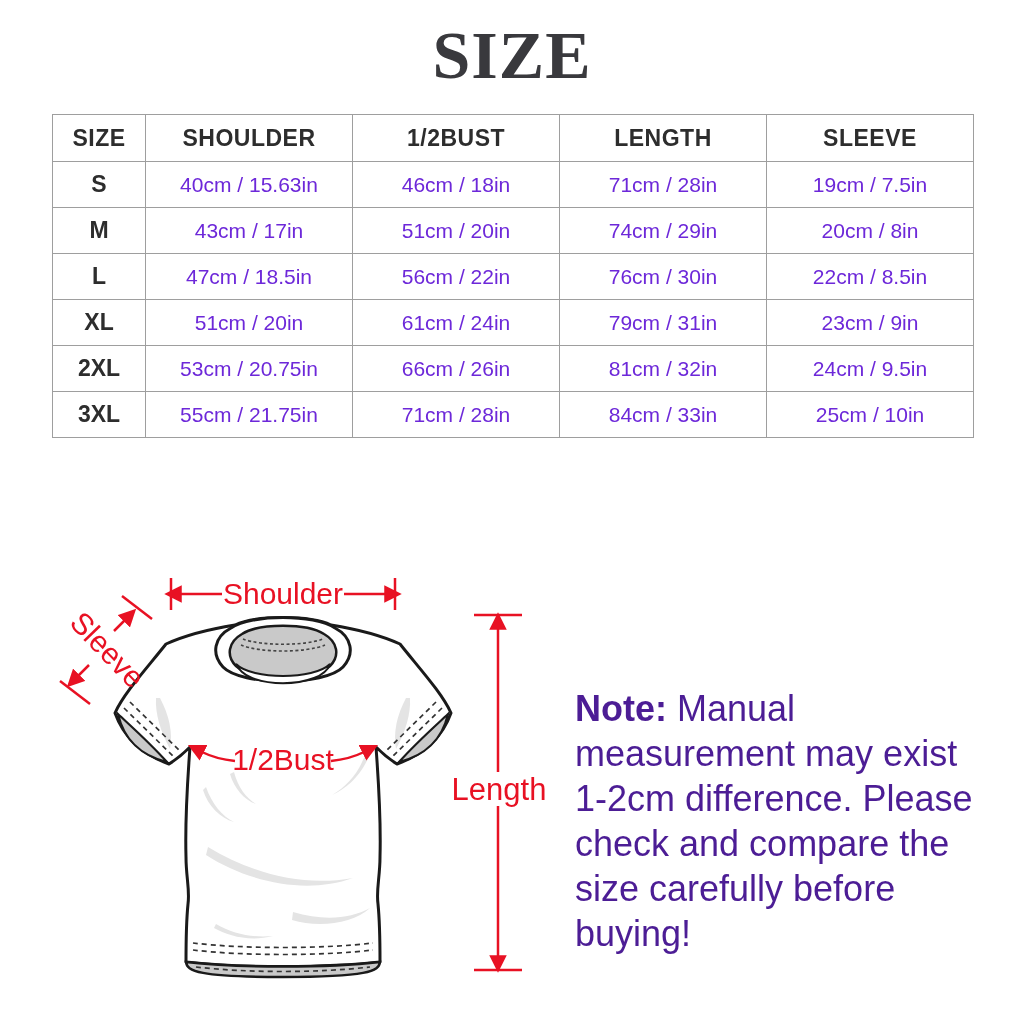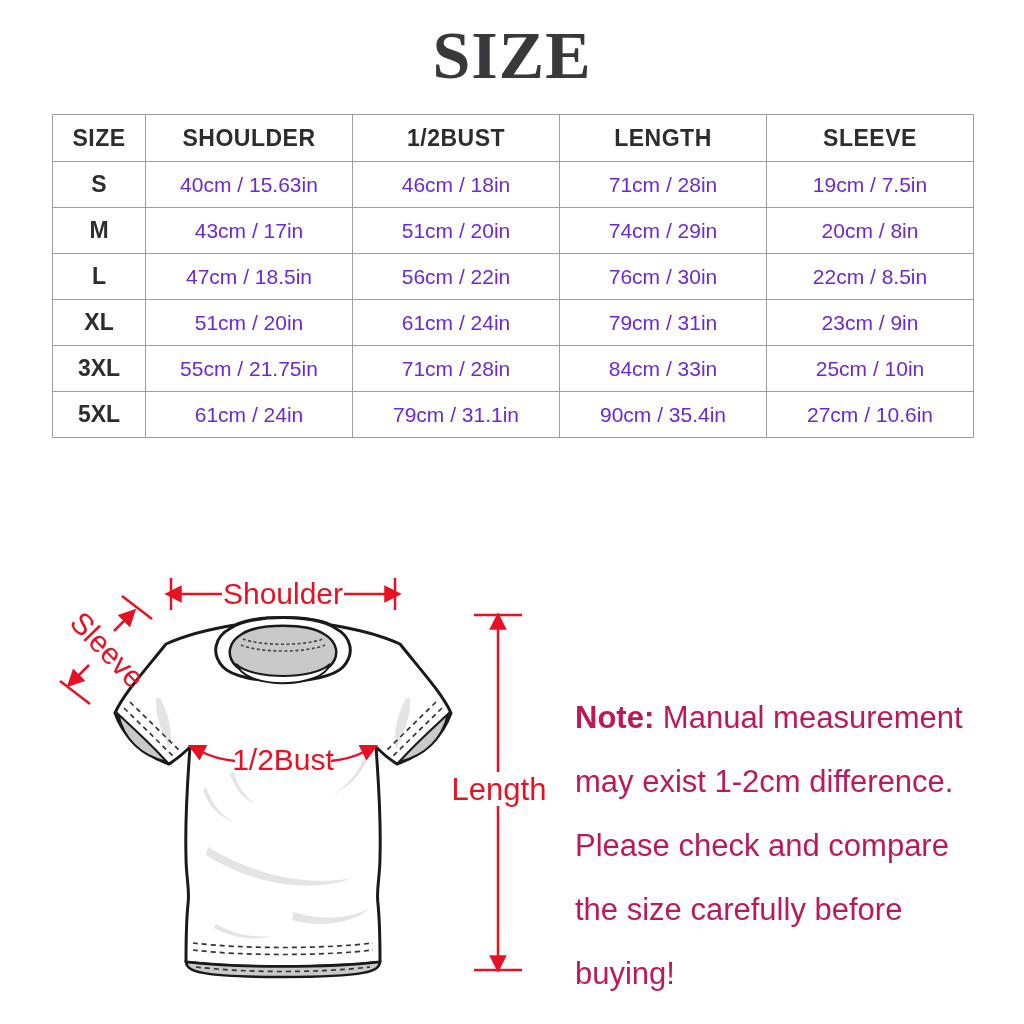--- a/index.html
+++ b/index.html
@@ -27,21 +27,21 @@
   }
   table.size-table td{height:45px;font-size:21px;color:#6d28d9;}
   table.size-table td.size-cell{font-size:23px;font-weight:bold;color:#2d2d2d;}
   col.c-size{width:93px;}
   col.c-meas{width:207px;}
   
   .diagram{position:absolute;left:38px;top:572px;}
   
   .note{
     position:absolute;left:575px;top:686px;width:402px;
-    font-size:31px;line-height:64px;color:#be185d;
+    font-size:36px;line-height:45px;color:#4c1d95;
   }
   .note .note-label{font-weight:bold;}
 </style>
 </head>
 <body>
 
 <div class="page-title">SIZE</div>
 
 <div class="size-table-wrap">
   <table class="size-table">
@@ -84,32 +84,32 @@
         <td>22cm / 8.5in</td>
       </tr>
       <tr>
         <td class="size-cell">XL</td>
         <td>51cm / 20in</td>
         <td>61cm / 24in</td>
         <td>79cm / 31in</td>
         <td>23cm / 9in</td>
       </tr>
       <tr>
+        <td class="size-cell">2XL</td>
+        <td>53cm / 20.75in</td>
+        <td>66cm / 26in</td>
+        <td>81cm / 32in</td>
+        <td>24cm / 9.5in</td>
+      </tr>
+      <tr>
         <td class="size-cell">3XL</td>
         <td>55cm / 21.75in</td>
         <td>71cm / 28in</td>
         <td>84cm / 33in</td>
         <td>25cm / 10in</td>
-      </tr>
-      <tr>
-        <td class="size-cell">5XL</td>
-        <td>61cm / 24in</td>
-        <td>79cm / 31.1in</td>
-        <td>90cm / 35.4in</td>
-        <td>27cm / 10.6in</td>
       </tr>
     </tbody>
   </table>
 </div>
 
 <svg class="diagram" width="520" height="440" viewBox="0 0 520 440">
   <defs>
     <marker id="ah" viewBox="0 0 10 10" refX="1" refY="5" markerWidth="7" markerHeight="7" orient="auto-start-reverse">
       <path d="M0,0 L10,5 L0,10 Z" fill="#e81123"></path>
     </marker>

